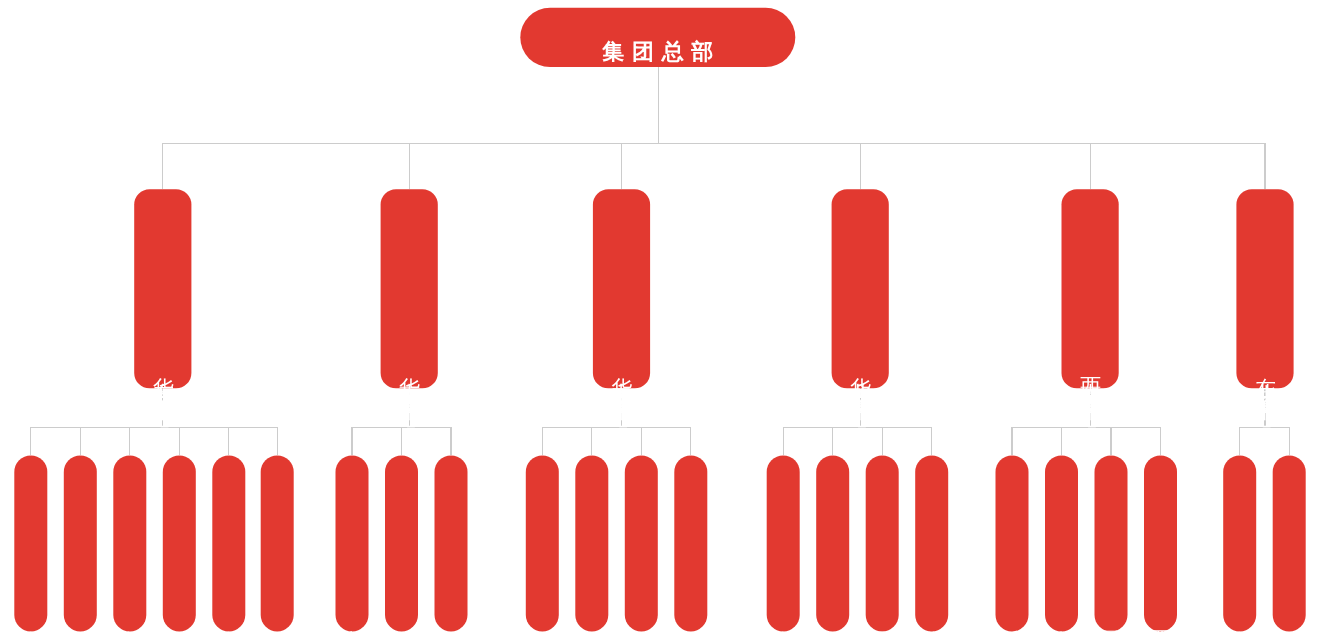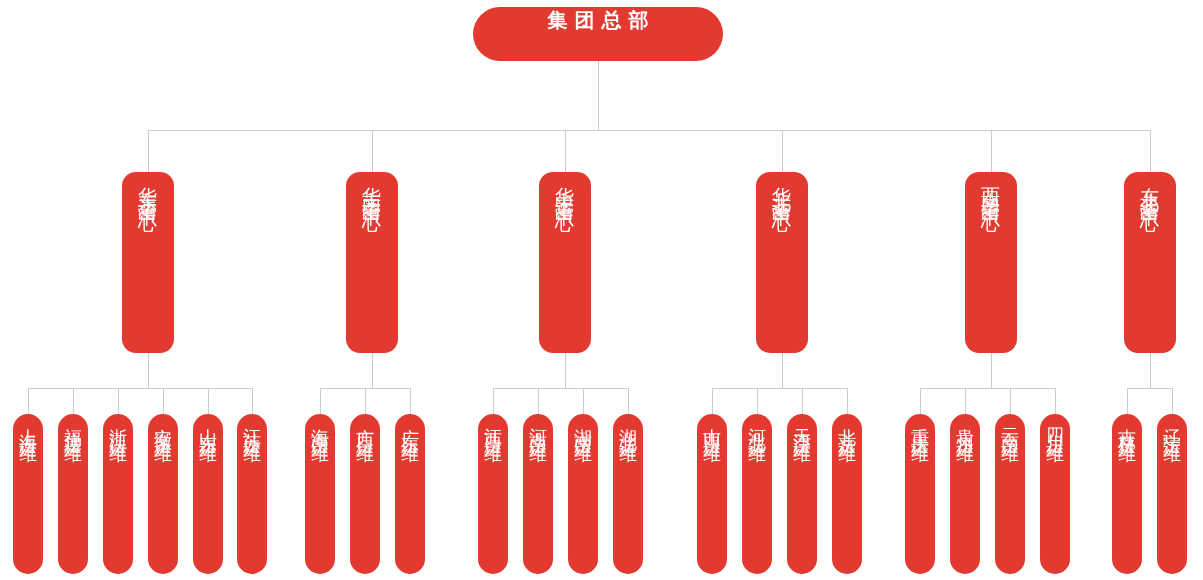--- a/index.html
+++ b/index.html
@@ -25,21 +25,21 @@
     stroke: var(--connector-gray, #cccccc);
     stroke-width: 1;
     fill: none;
     shape-rendering: crispEdges;
   }
   .node {
     position: absolute;
     background: var(--node-red, #E23930);
     color: var(--node-text, #ffffff);
     display: flex;
-    align-items: flex-start;
+    align-items: flex-end;
     justify-content: center;
     cursor: default;
   }
   .node-root {
     left: 473px; top: 7px;
     width: 250px; height: 54px;
     border-radius: 27px;
     font-size: 20px;
     font-weight: 700;
   }

